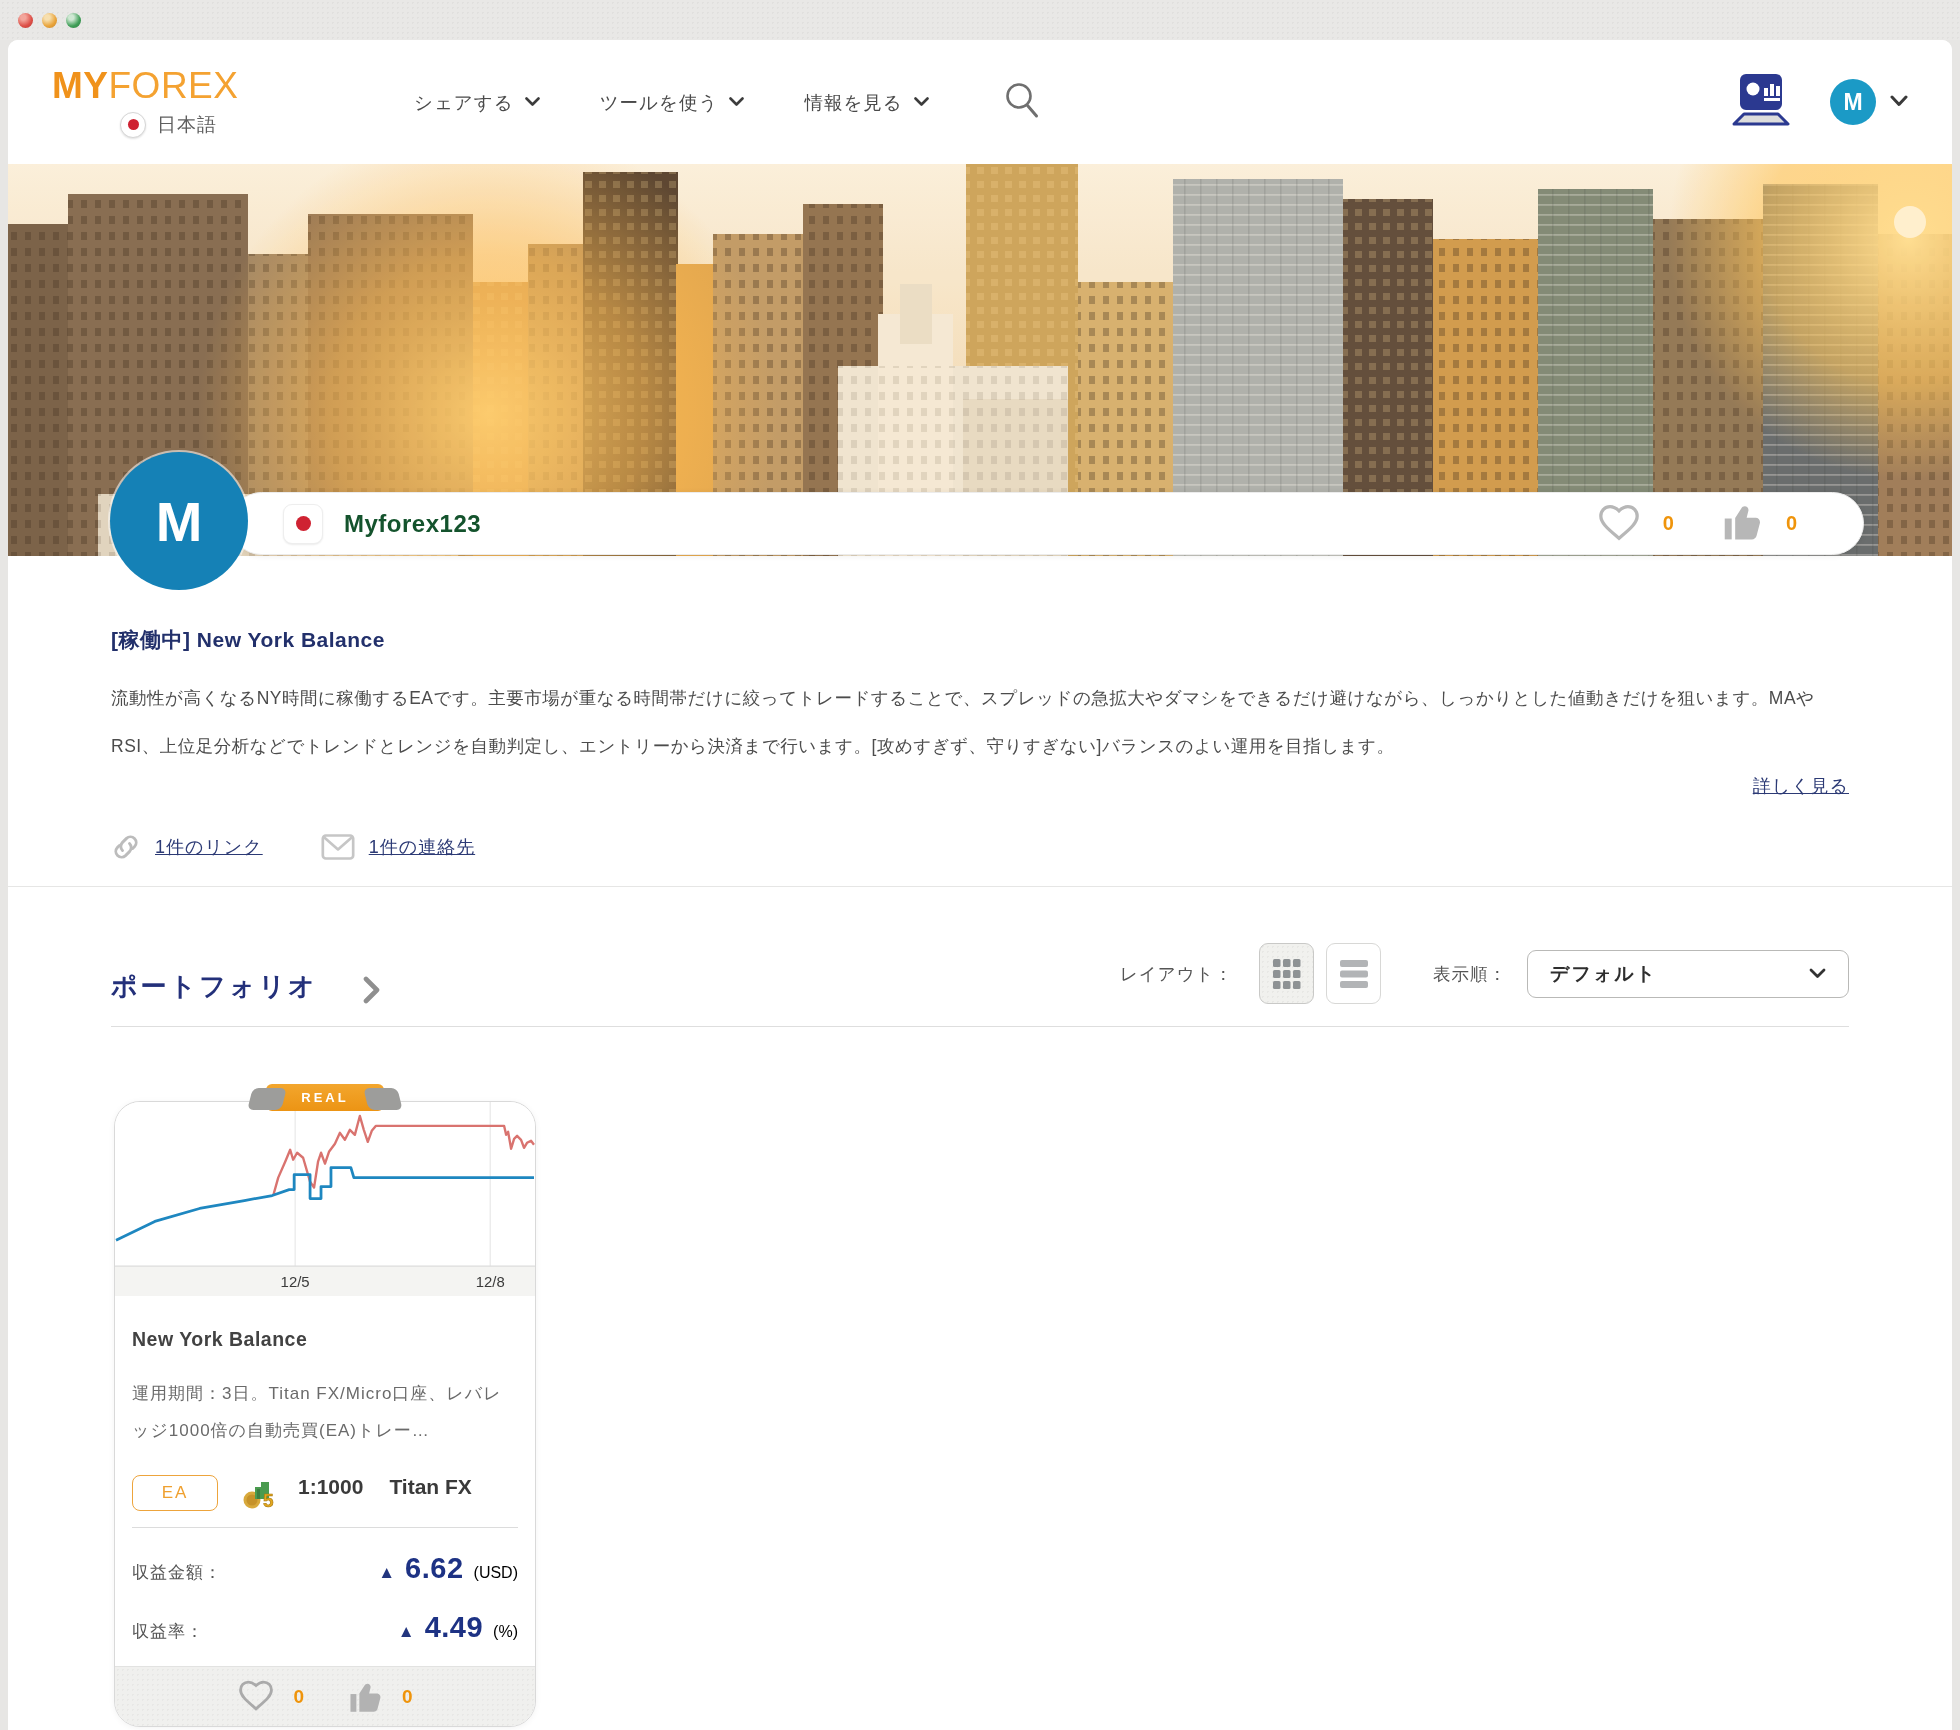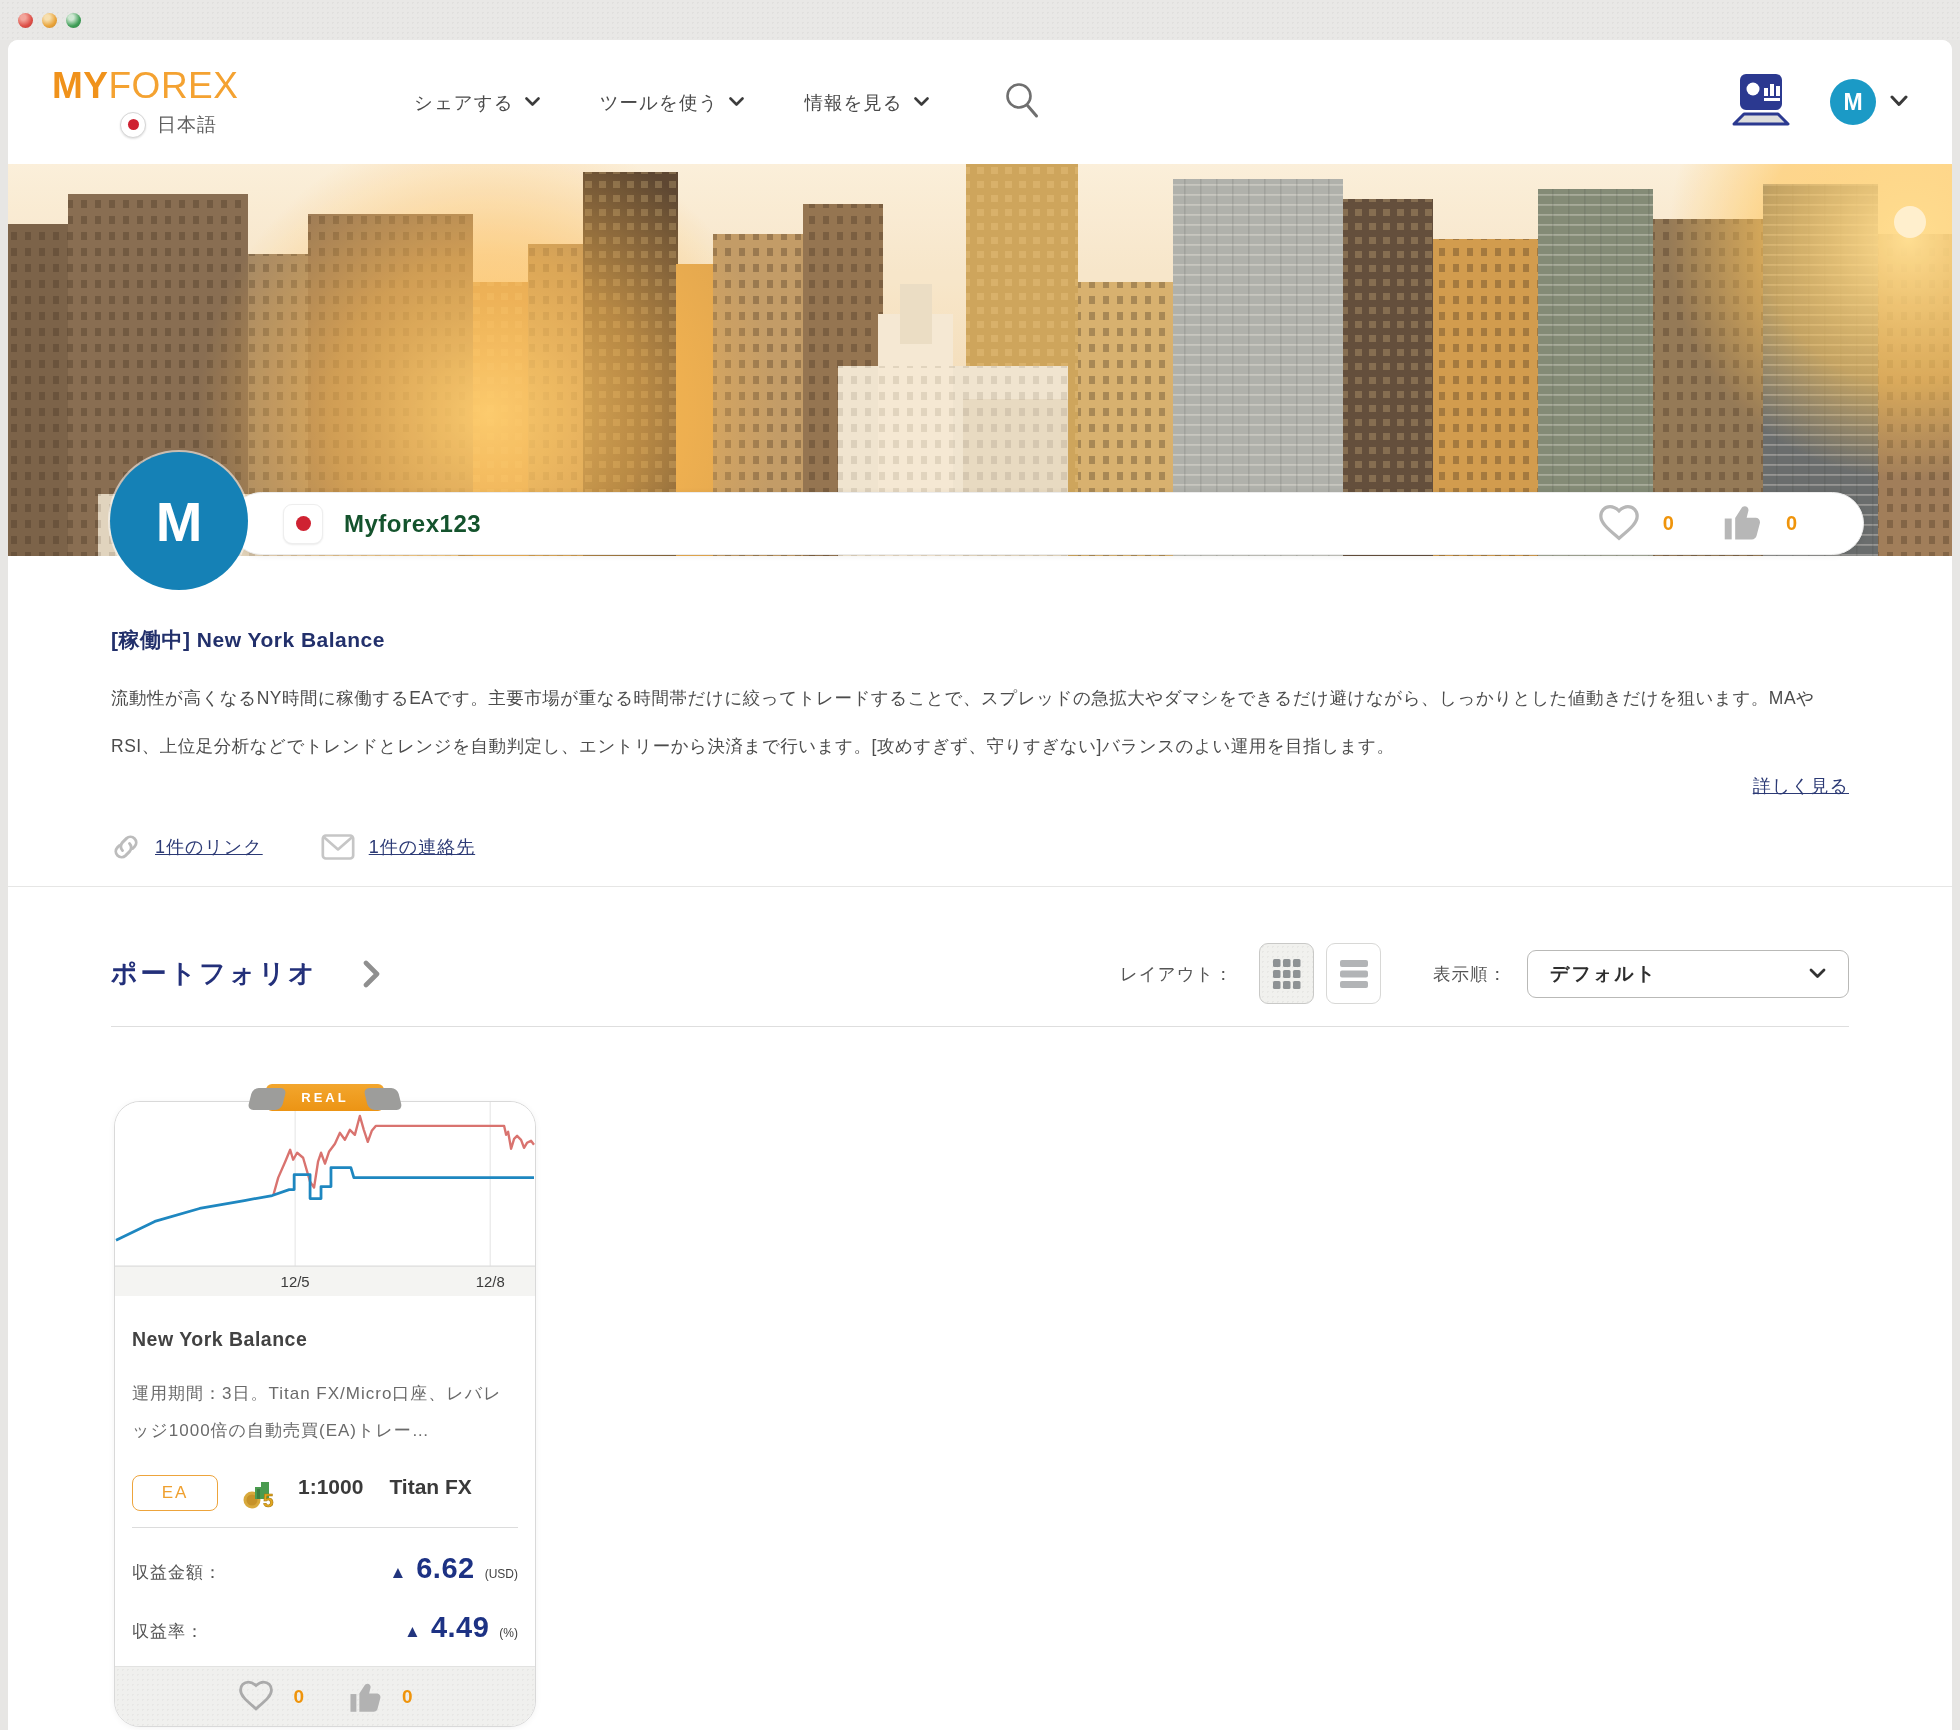--- a/index.html
+++ b/index.html
@@ -64,21 +64,21 @@
   .about { padding:70px 103px 0; }
   .about h2 { font-size:21px; font-weight:bold; color:#22306b; letter-spacing:.5px; }
   .about p { margin-top:20px; font-size:17.5px; line-height:48px; color:#4c4c4c; letter-spacing:.5px; }
   .more-row { text-align:right; margin-top:4px; }
   .navy-link { color:#2c3a75; font-size:18px; text-decoration:underline; letter-spacing:1px; cursor:pointer; }
   .links-row { margin-top:34px; display:flex; gap:58px; align-items:center; }
   .link-group { display:flex; align-items:center; gap:14px; }
   .full-divider { margin-top:24px; border-top:1px solid #e6e6e5; }
 
   
-  .pf-head { margin:56px 103px 0; display:flex; align-items:center; }
+  .pf-head { margin:56px 103px 0; display:flex; align-items:flex-end; }
   .pf-title { font-size:26px; font-weight:bold; color:#23307a; letter-spacing:3px; }
   .pf-chevron { margin-left:44px; display:flex; }
   .pf-controls { margin-left:auto; display:flex; align-items:center; }
   .ctl-label { font-size:17.5px; color:#555; letter-spacing:1px; }
   .layout-btn { width:55px; height:61px; border-radius:9px; display:flex; align-items:center;
     justify-content:center; cursor:pointer; }
   .layout-btn.grid { margin-left:26px; background:#f1f1ee; border:1px solid #c9c9c7;
     background-image:radial-gradient(rgba(0,0,0,.04) 1px, transparent 1px); background-size:5px 5px; }
   .layout-btn.list { margin-left:12px; background:#fff; border:1px solid #d8d8d6; }
   .sort-label { margin-left:52px; }
@@ -110,21 +110,21 @@
   .mt5-logo { margin-left:24px; display:flex; }
   .leverage { margin-left:20px; font-size:21px; font-weight:bold; color:#3a3a3a; }
   .broker { margin-left:26px; font-size:21px; font-weight:bold; color:#3a3a3a; }
   .card-hr { margin-top:16px; border-top:1px solid #dcdcdc; }
   .stat-row { display:flex; align-items:baseline; margin-top:24px; }
   .stat-row.second { margin-top:26px; }
   .stat-label { font-size:17px; color:#555; letter-spacing:1px; }
   .stat-value-group { margin-left:auto; display:flex; align-items:baseline; }
   .stat-tri { color:#22357e; font-size:17px; }
   .stat-num { margin-left:10px; font-size:29px; font-weight:bold; color:#1d3284; letter-spacing:.5px; }
-  .stat-unit { margin-left:10px; font-size:12px; color:#404040; }
+  .stat-unit { margin-left:10px; font-size:16px; color:#000000; }
   .card-footer { margin-top:22px; height:60px; background:#f0f0ee; border-top:1px solid #e2e2e1;
     background-image:radial-gradient(rgba(0,0,0,.035) 1px, transparent 1px); background-size:5px 5px;
     display:flex; align-items:center; justify-content:center; }
   .card-footer .count { font-size:19px; margin-left:18px; }
   .card-footer .thumb-wrap { margin-left:44px; display:flex; }
 </style>
 </head>
 <body>
 
 <div class="titlebar">

